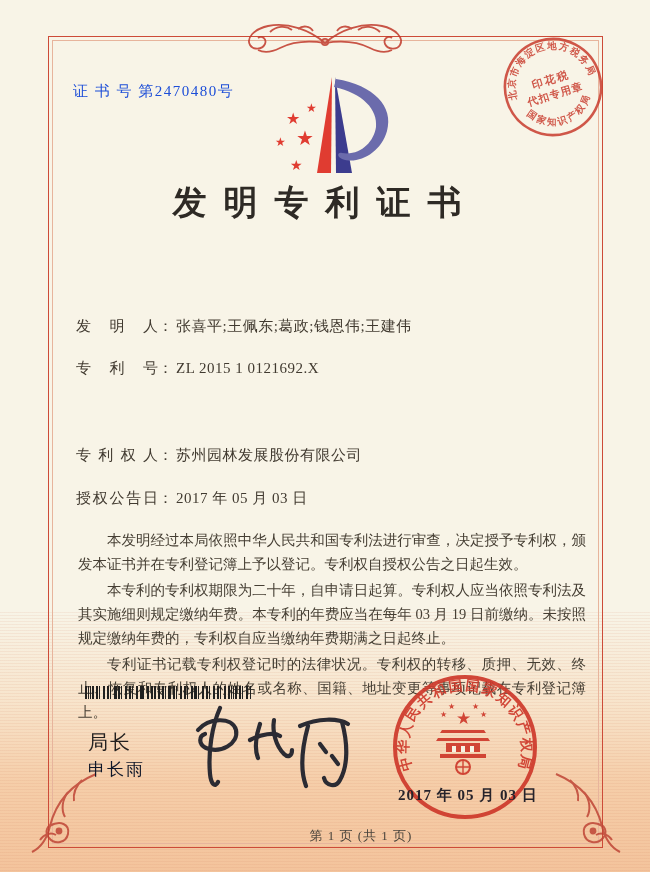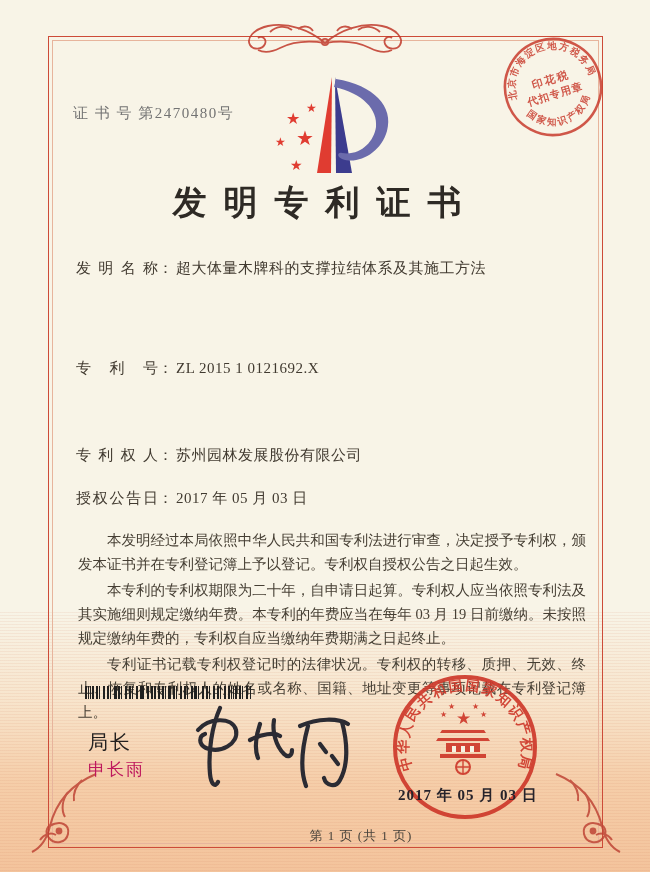--- a/index.html
+++ b/index.html
@@ -26,21 +26,21 @@
   
   .frame{
     position:absolute;left:48px;top:36px;width:553px;height:810px;
     border:1.6px solid #cd4b38;
   }
   .frame-inner{
     position:absolute;inset:3px;border:1px solid #e7b49c;
   }
   .cert-no{
     position:absolute;left:73px;top:82px;
-    font-size:15px;letter-spacing:1.5px;color:#737373;margin-top:22px;
+    font-size:15px;letter-spacing:1.5px;color:#1d4ed8;
   }
   .title{
     position:absolute;left:0;top:180px;width:634px;text-align:center;
     font-size:34px;font-weight:700;letter-spacing:17px;padding-left:17px;
     box-sizing:border-box;color:#2e2a25;
   }
   .field{position:absolute;left:76px;font-size:15px;color:#413a30;white-space:nowrap;}
   .f-label{display:inline-block;width:82px;text-align:justify;text-align-last:justify;}
   .f-colon{margin-right:3px;}
   .f-value{letter-spacing:.5px;}
@@ -50,21 +50,21 @@
   }
   .body-text p{margin:2px;text-indent:2em;}
   .barcode{
     position:absolute;left:85px;top:686px;width:166px;height:13px;
     background:
       repeating-linear-gradient(90deg,#21201f 0 2px,transparent 2px 3px,
         #21201f 3px 4px,transparent 4px 7px,#21201f 7px 9px,transparent 9px 11px),
       repeating-linear-gradient(90deg,transparent 0 5px,#21201f 5px 6px,transparent 6px 13px);
   }
   .signer-title{position:absolute;left:88px;top:729px;font-size:20px;color:#232120;letter-spacing:2px;}
-  .signer-name{position:absolute;left:88px;top:758px;font-size:17px;color:#be185d;letter-spacing:2px;}
+  .signer-name{position:absolute;left:88px;top:758px;font-size:17px;color:#0f172a;letter-spacing:2px;}
   .signature{position:absolute;left:182px;top:696px;}
   .seal{position:absolute;left:390px;top:672px;opacity:.92;}
   .seal-date{
     position:absolute;left:398px;top:786px;font-size:15px;font-weight:600;
     color:#26232b;letter-spacing:1px;z-index:5;
   }
   .footer{
     position:absolute;left:48px;top:827px;width:626px;text-align:center;
     font-size:13px;color:#4a443c;letter-spacing:1px;
   }
@@ -141,22 +141,22 @@
     <path d="M68,7 C106,13 126,35 119,59 C113,81 90,93 74,87 C69,85 69,80 74,81 C92,84 106,70 108,55 C110,38 95,21 66,15 Z" fill="#6b6bac"></path>
     <text x="18" y="52" font-size="16" fill="#e03c31">★</text>
     <text x="38" y="40" font-size="12" fill="#e03c31">★</text>
     <text x="7" y="74" font-size="12" fill="#e03c31">★</text>
     <text x="28" y="73" font-size="20" fill="#e03c31">★</text>
     <text x="22" y="98" font-size="14" fill="#e03c31">★</text>
   </svg>
 
   <div class="title">发明专利证书</div>
 
-  <div class="field" style="top:259px">
-    <span class="f-label">发明名称</span><span class="f-colon">：</span><span class="f-value">超大体量木牌科的支撑拉结体系及其施工方法</span>
+  <div class="field" style="top:317px">
+    <span class="f-label">发明人</span><span class="f-colon">：</span><span class="f-value">张喜平;王佩东;葛政;钱恩伟;王建伟</span>
   </div>
   <div class="field" style="top:359px">
     <span class="f-label">专利号</span><span class="f-colon">：</span><span class="f-value">ZL 2015 1 0121692.X</span>
   </div>
   <div class="field" style="top:446px">
     <span class="f-label">专利权人</span><span class="f-colon">：</span><span class="f-value">苏州园林发展股份有限公司</span>
   </div>
   <div class="field" style="top:489px">
     <span class="f-label">授权公告日</span><span class="f-colon">：</span><span class="f-value">2017 年 05 月 03 日</span>
   </div>

